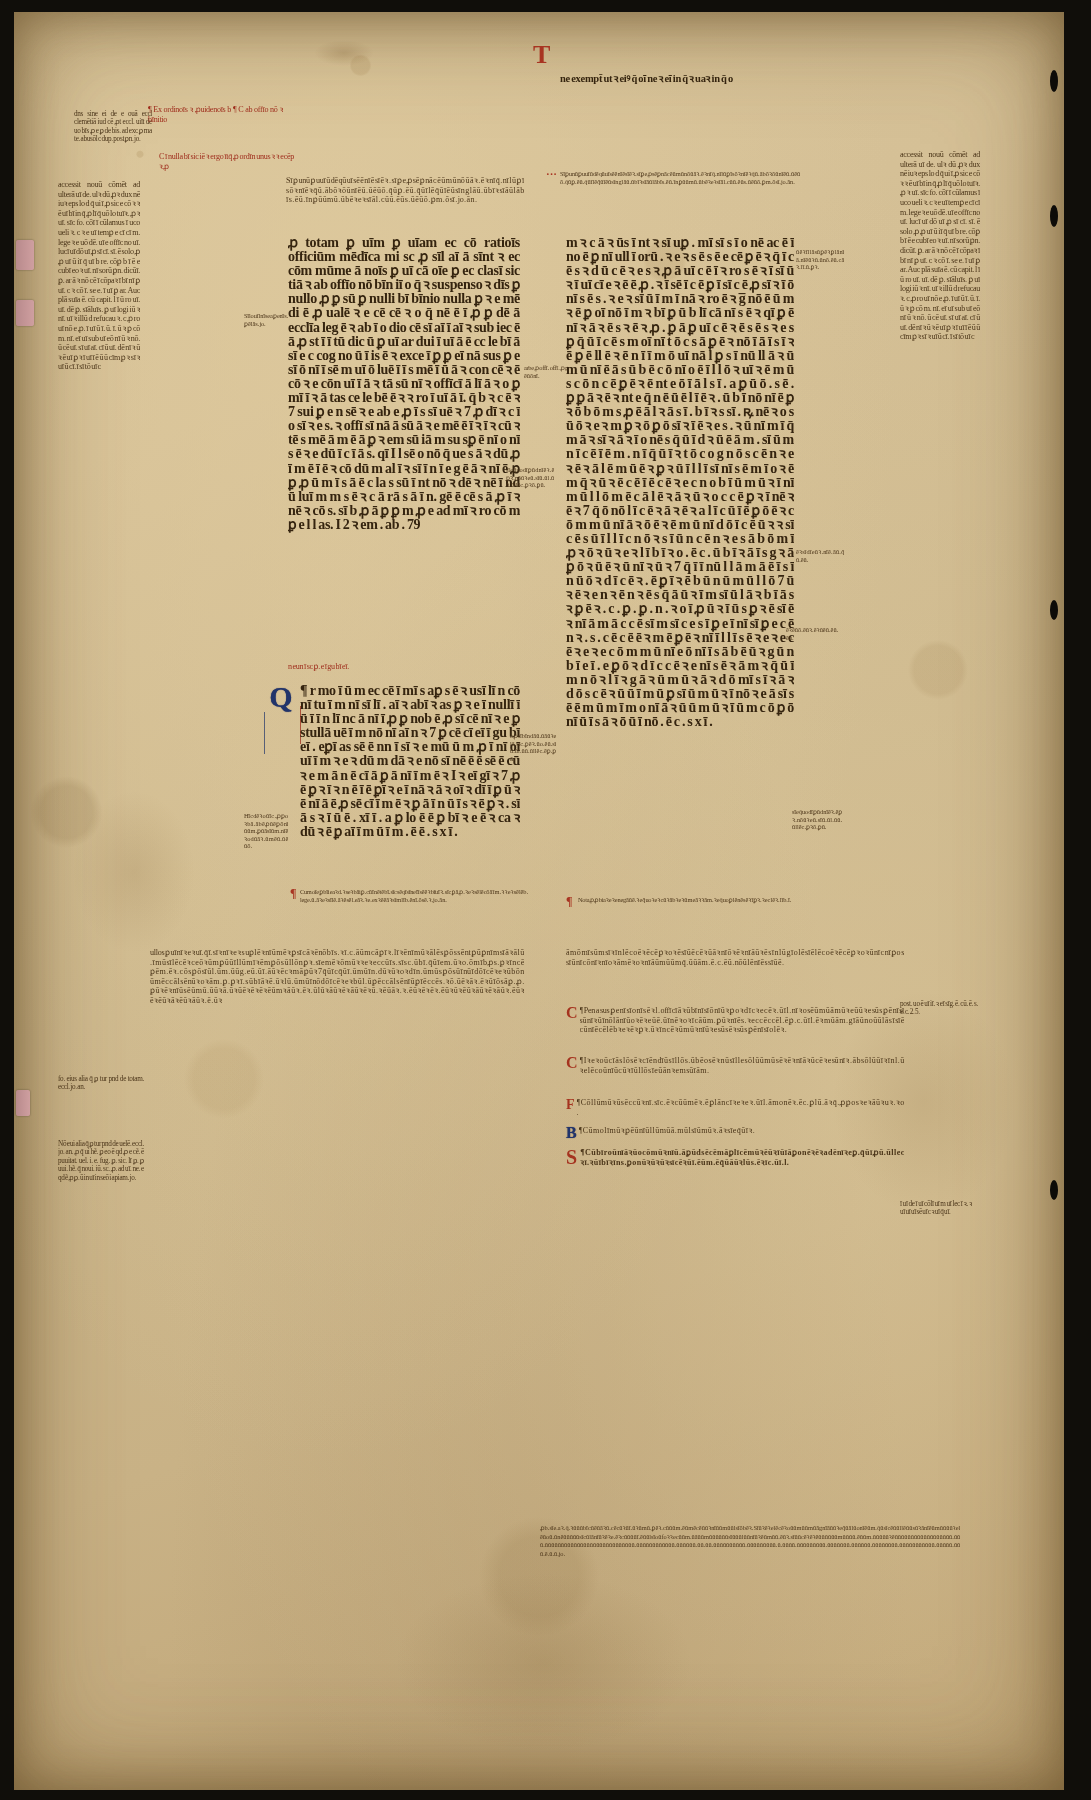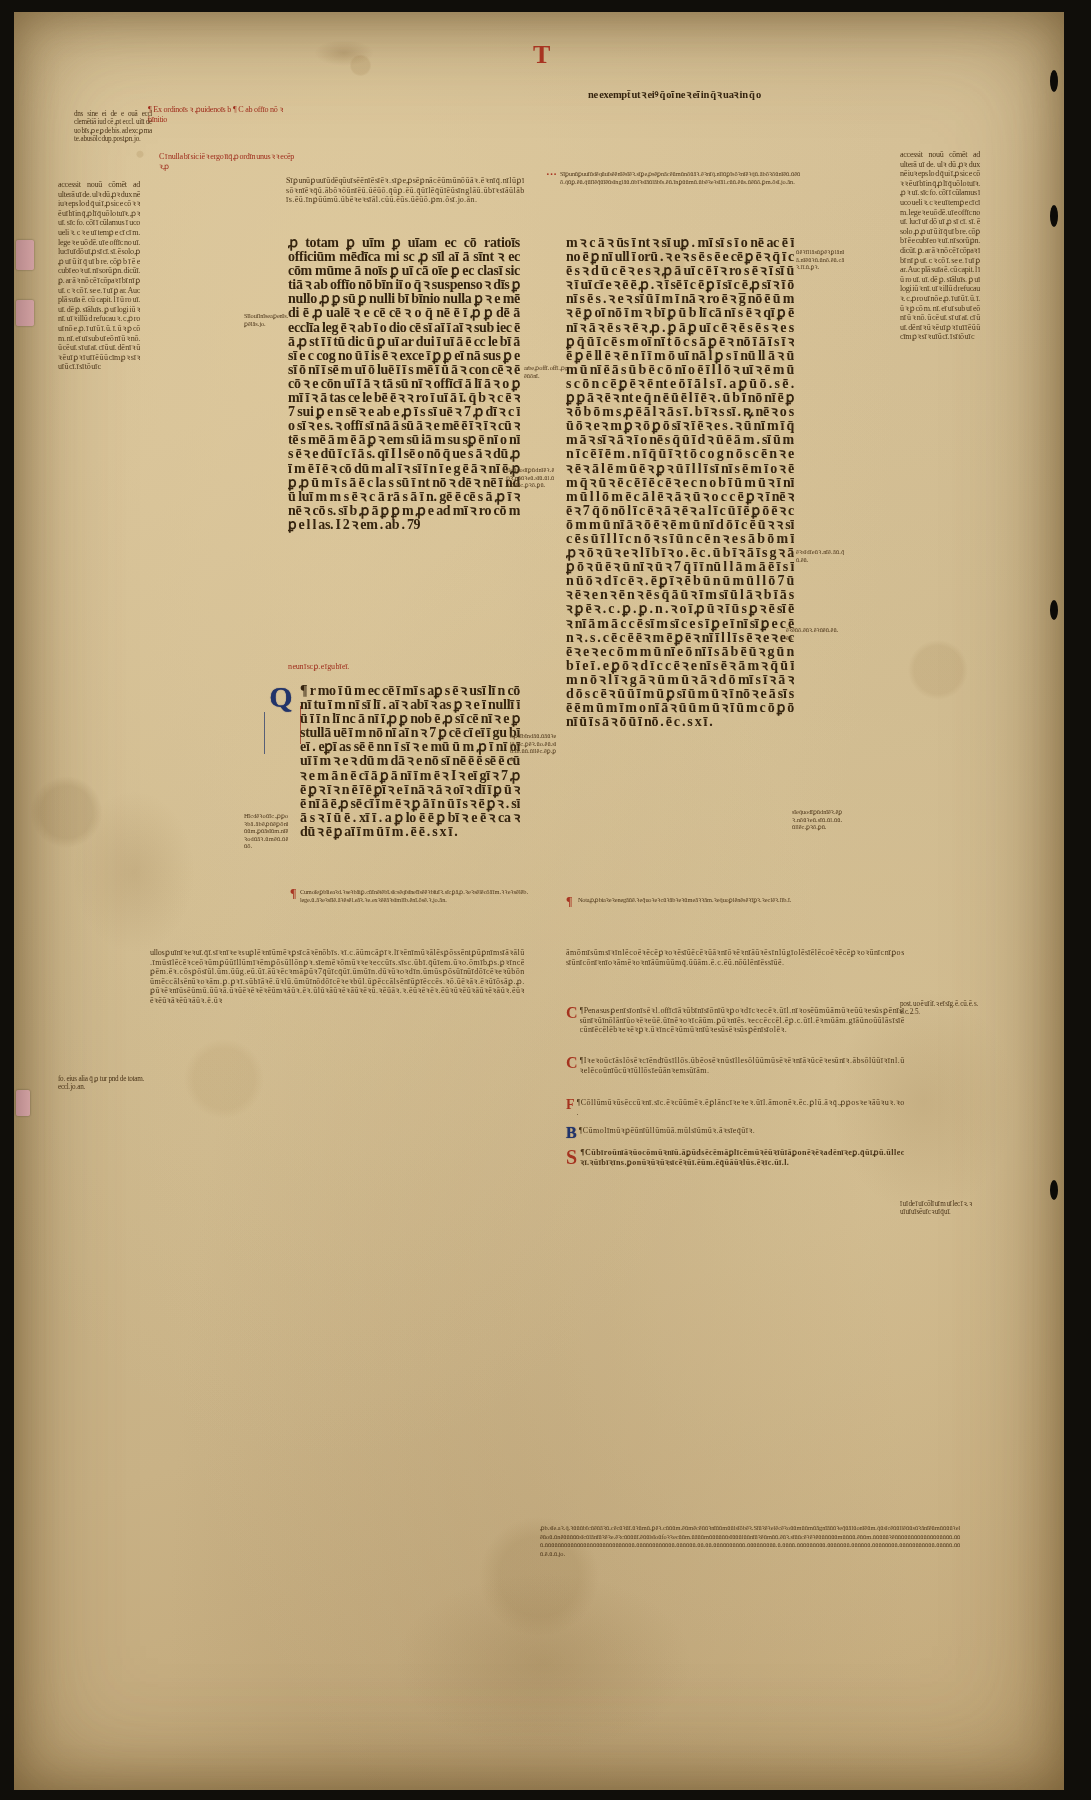--- a/index.html
+++ b/index.html
@@ -152,30 +152,31 @@
   <div class="hole" style="left:1050px;top:205px;width:8px;height:22px;"></div>
   <div class="hole" style="left:1050px;top:600px;width:8px;height:20px;"></div>
   <div class="hole" style="left:1050px;top:1180px;width:8px;height:20px;"></div>
 
   <div class="tab" style="left:16px;top:240px;width:18px;height:30px;"></div>
   <div class="tab" style="left:16px;top:300px;width:18px;height:26px;"></div>
   <div class="tab" style="left:16px;top:1090px;width:14px;height:26px;"></div>
 
   <div class="redmark" style="left:533px;top:40px;font-size:26px;">T</div>
 
-  <div class="tx maintext" style="left:560px;top:88px;width:330px;height:16px;font-size:10.5px;margin-left:28px;">ne exempt̄ ut ꝛ eiꝰ q̄ oī ne ꝛ eī in q̄ ꝛ uaꝛ in q̄ o</div>
+  <div class="tx maintext" style="left:560px;top:72px;width:330px;height:16px;font-size:10.5px;">ne exempt̄ ut ꝛ eiꝰ q̄ oī ne ꝛ eī in q̄ ꝛ uaꝛ in q̄ o</div>
 
   <div class="tx marginalia" style="left:74px;top:110px;width:78px;height:62px;">dns sine ei de e ouā eccl clemētiā iud cē ꝓt eccl. uiīt de uo bīs ꝓ e ꝑ de bis. ad exc ꝑ ma te. abusōl c dup. post ꝑn. jo.</div>
 
   <div class="tx gloss" style="left:58px;top:180px;width:82px;height:760px;">
     <span>accessit nouū cōmēt ad ulterā uī de. ulꝛ dū ꝓꝛ dux nē iuꝛ eps lo d q̄ ui ī ꝓ sic e cō ꝛ ꝛ ē uī bī in q̄ ꝓ lī q̄ uō lo tuīꝛ. ꝓ ꝛ uī. sīc fo. cōī ī cūlamus ī uco ueli ꝛ. c ꝛ e uī temꝑ e cī cī m. lege ꝛ e uō dē. uī e offīc no uī. lucī uī dō uī ꝓ sī cī. sī. ē solo ꝓ ꝓ uī ū iī q̄ uī b re. cōꝑ b ī ē e cubī eo ꝛ uī. nī sorū ꝑn. dicūī. ꝑ. ar ā ꝛ nō cē ī cōpaꝛ ī bī nī ꝑ uī. c ꝛ cō ī. se e. ī uī ꝑ ar. Auc plā suīa ē. cū capit. l ī ū ro uī. uī. dē ꝑ. sīāluīs. ꝑ uī logi iū ꝛ nī. uī ꝛ illū d refucau ꝛ. c ꝓ ro uī nō e ꝓ. ī uī ū ī. ū. ī. ū ꝛ ꝑ cō m. nī. eī uī sub uī eō nī ū ꝛ nō. ū cē uī. sī uī aī. cī ū uī. dē nī ꝛ ū ꝛ ē uī ꝑ ꝛ ī uī ī ē ū ū cīm ꝑ ꝛ sī ꝛ uī ū cī. ī sī tō uī c</span>
   </div>
 
   <div class="tx marginalia" style="left:58px;top:1075px;width:86px;height:34px;">fo. eius alia q̄ ꝑ tur pnd de totam. eccl. jo. an.</div>
 
+  <div class="tx marginalia" style="left:58px;top:1140px;width:86px;height:120px;">Nō eui alia q̄ ꝑ tur pnd de uelē. eccl. jo. an. ꝓ q̄ ui hẽ. ꝑ eo ē qd ꝓ e cẽ. ē puuitat. uel. i. e. fug. ꝑ. sic. lī ꝑ. ꝑ uui. hẽ. q̄ noui. iū. sc. ꝓ. ad uī. ne. e qd ẽ ꝓ ꝑ. ū in uī in seō i apiam. jo.</div>
 
   <div class="tx gloss" style="left:900px;top:150px;width:80px;height:830px;">
     <span>accessit nouū cōmēt ad ulterā uī de. ulꝛ dū ꝓꝛ dux nē iuꝛ eps lo d q̄ ui ī ꝓ sic e cō ꝛ ꝛ ē uī bī in q̄ ꝓ lī q̄ uō lo tuīꝛ. ꝓ ꝛ uī. sīc fo. cōī ī cūlamus ī uco ueli ꝛ. c ꝛ e uī temꝑ e cī cī m. lege ꝛ e uō dē. uī e offīc no uī. lucī uī dō uī ꝓ sī cī. sī. ē solo ꝓ ꝓ uī ū iī q̄ uī b re. cōꝑ b ī ē e cubī eo ꝛ uī. nī sorū ꝑn. dicūī. ꝑ. ar ā ꝛ nō cē ī cōpaꝛ ī bī nī ꝑ uī. c ꝛ cō ī. se e. ī uī ꝑ ar. Auc plā suīa ē. cū capit. l ī ū ro uī. uī. dē ꝑ. sīāluīs. ꝑ uī logi iū ꝛ nī. uī ꝛ illū d refucau ꝛ. c ꝓ ro uī nō e ꝓ. ī uī ū ī. ū. ī. ū ꝛ ꝑ cō m. nī. eī uī sub uī eō nī ū ꝛ nō. ū cē uī. sī uī aī. cī ū uī. dē nī ꝛ ū ꝛ ē uī ꝑ ꝛ ī uī ī ē ū ū cīm ꝑ ꝛ sī ꝛ uī ū cī. ī sī tō uī c</span>
   </div>
 
   <div class="tx marginalia" style="left:900px;top:1000px;width:78px;height:46px;">post. uo ē uī iī. ꝛ eī sīg. ē. cū. ē. s. e. c. 2. 5.</div>
 
   <div class="tx marginalia" style="left:900px;top:1200px;width:72px;height:80px;">ī uī de ī uī cōlī uī m uī lec ī ꝛ. ꝛ uī uī uī sē uī c ꝛ uī q̄ uī.</div>
 
   <div class="tx gloss" style="left:148px;top:105px;width:135px;height:50px;color:#4a3418;">

